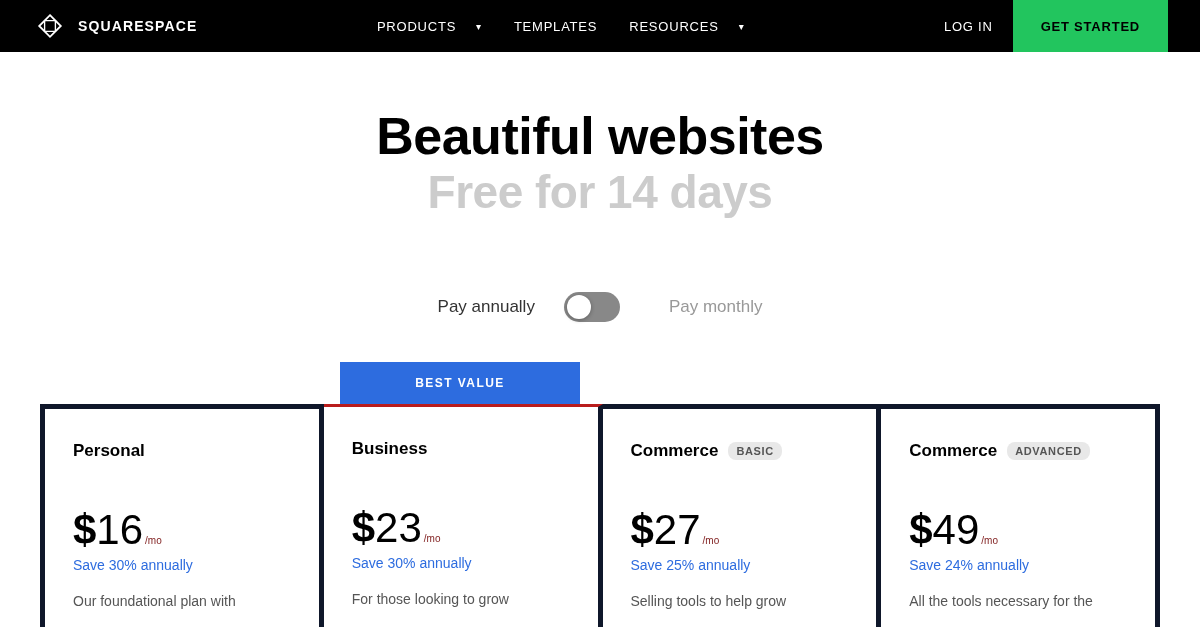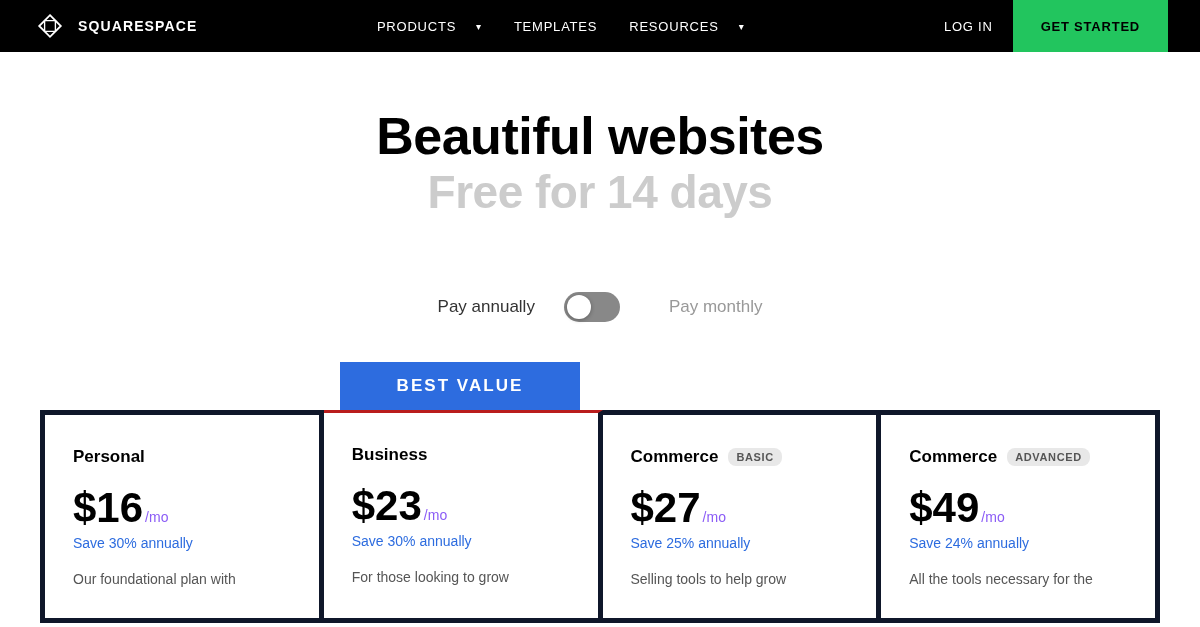--- a/index.html
+++ b/index.html
@@ -144,21 +144,21 @@
 
     
     .best-value-container {
       display: flex;
       justify-content: flex-start;
       padding-left: calc(25% + 20px);
     }
     .best-value-banner {
       background: #2d6cdf;
       color: #fff;
-      font-size: 17px;
+      font-size: 12px;
       font-weight: 700;
       letter-spacing: 0.12em;
       text-transform: uppercase;
       padding: 14px 0;
       width: calc(25% - 0px);
       text-align: center;
       min-width: 240px;
     }
 
     
@@ -209,27 +209,28 @@
       margin-bottom: 6px;
     }
     .price-dollar {
       font-size: 42px;
       font-weight: 800;
       color: #000;
       line-height: 1;
     }
     .price-number {
       font-size: 42px;
-      font-weight: 700;
+      font-weight: 400;
       color: #000;
       line-height: 1;
+      margin-top: 28px;
     }
     .price-per {
-      font-size: 14px;
-      color: #8b5cf6;
+      font-size: 10px;
+      color: #7f1d1d;
       margin-left: 2px;
     }
     .plan-savings {
       font-size: 14px;
       color: #2d6cdf;
       font-weight: 500;
       margin-bottom: 18px;
     }
     .plan-description {
       font-size: 14px;

